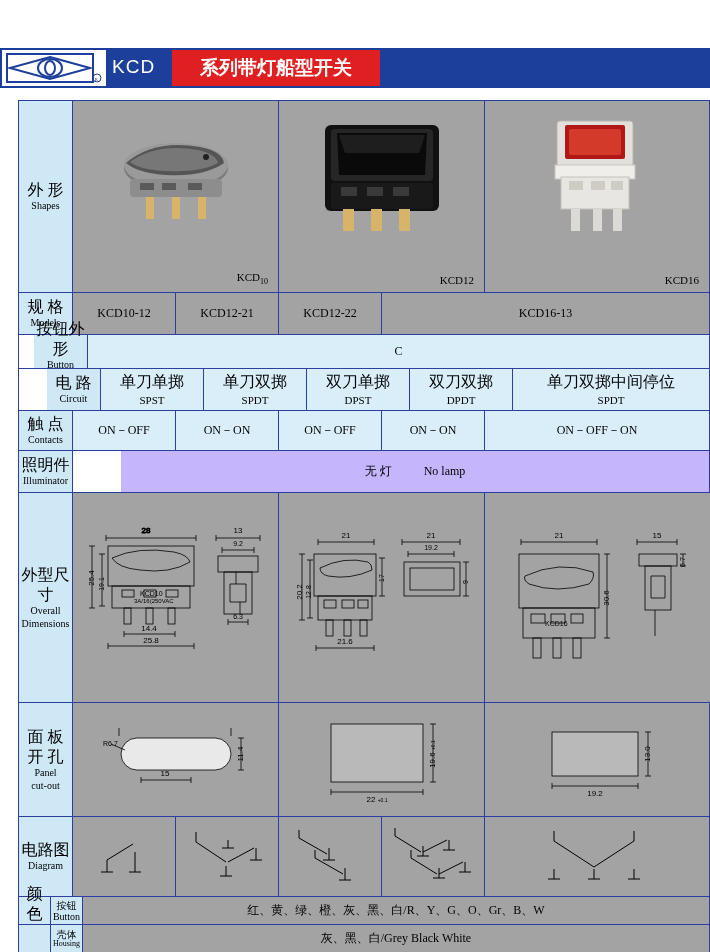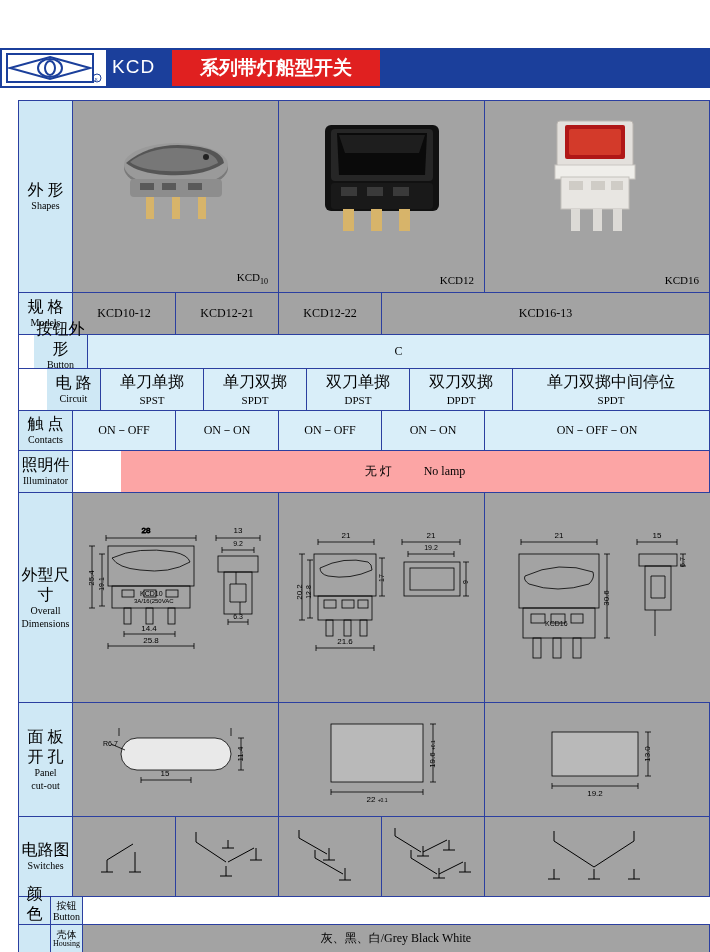--- a/index.html
+++ b/index.html
@@ -23,21 +23,21 @@
   .tbl{position:absolute;left:18px;top:52px;width:692px;height:900px;
        border-left:1px solid #2b3fa0;border-top:1px solid #2b3fa0;box-sizing:border-box;}
   .row{position:relative;width:100%;border-bottom:1px solid #2b3fa0;box-sizing:border-box;display:flex;}
   .cell{position:relative;border-right:1px solid #2b3fa0;box-sizing:border-box;display:flex;
         align-items:center;justify-content:center;text-align:center;font-size:12px;}
   .lab{background:#cfe8f5;flex:0 0 54px;flex-direction:column;line-height:1.25;}
   .lab .cn{font-size:16px;}
   .lab .en{font-size:10px;}
   .blue{background:#d9eef9;}
   .white{background:#a3a3a3;}
-  .grey{background:#fca5a5;}
+  .grey{background:#c4b5fd;}
 
   
   .shapes-row{height:192px;}
   .shape-cell{flex-direction:column;justify-content:flex-start;padding-top:12px;}
   .shape-cap{position:absolute;bottom:6px;right:10px;font-size:11px;}
   .shape-cap sub{font-size:8px;}
 
   
   .models-row{height:42px;font-size:12px;}
   
@@ -386,21 +386,21 @@
           </g>
           <text x="103" y="86" font-size="8" text-anchor="middle" font-family="Liberation Sans, sans-serif">19.2</text>
           <text x="158" y="44" font-size="8" text-anchor="middle" transform="rotate(-90 158,44)" font-family="Liberation Sans, sans-serif">13.0</text>
         </svg>
       </div>
     </div>
 
     <div class="row diag-row">
       <div class="cell lab">
         <span class="cn">电路图</span>
-        <span class="en">Switches</span>
+        <span class="en">Diagram</span>
       </div>
       <div class="cell white" style="flex:0 0 103px;">
         <svg width="70" height="62" viewBox="0 0 70 62">
           <g stroke="#000" fill="none" stroke-width="1">
             <path d="M18 34 L44 18"></path>
             <path d="M18 34 L18 46"></path>
               <path d="M12 46 L24 46"></path>
             <path d="M46 26 L46 46"></path>
               <path d="M40 46 L52 46"></path>
           </g>
@@ -475,20 +475,21 @@
 
     <div class="row color-row">
       <div class="cell lab" style="flex:0 0 32px;border-right:1px solid #2b3fa0;">
         <span class="cn">颜色</span>
         <span class="en">Colors</span>
       </div>
       <div class="sub-lab">
         <span>按钮</span>
         <span style="font-size:10px">Button</span>
       </div>
+      <div class="cell white colortext" style="flex:1 1 auto;">红、黄、绿、橙、灰、黑、白/R、Y、G、O、Gr、B、W</div>
     </div>
 
     <div class="row color-row" style="border-bottom:1px solid #2b3fa0;">
       <div class="cell lab" style="flex:0 0 32px;border-right:1px solid #2b3fa0;background:#cfe8f5;"></div>
       <div class="sub-lab">
         <span>壳体</span>
         <span style="font-size:8px">Housing</span>
       </div>
       <div class="cell white colortext" style="flex:1 1 auto;">灰、黑、白/Grey  Black  White</div>
     </div>

